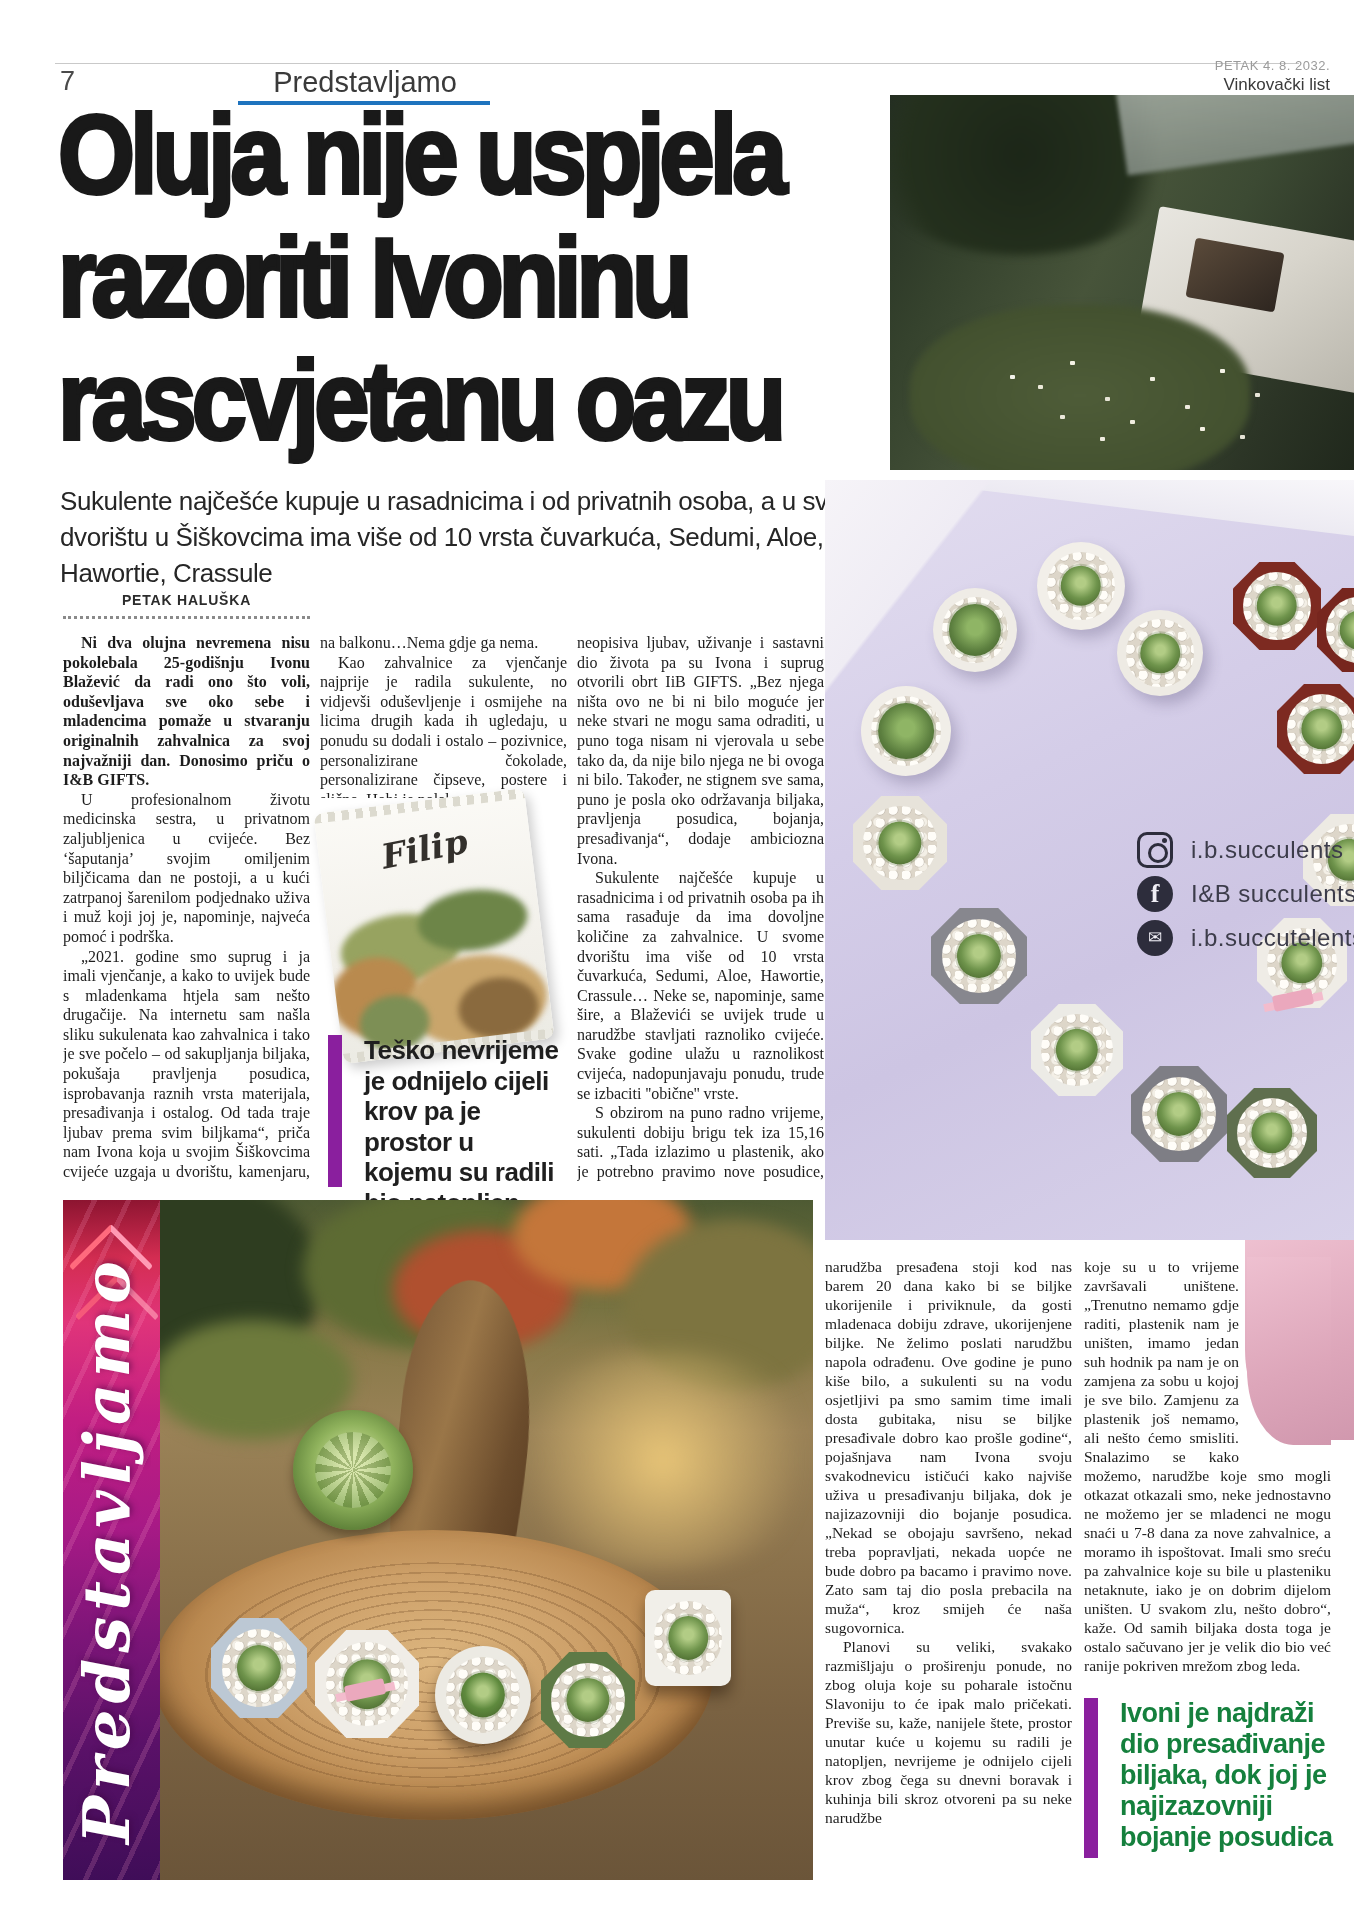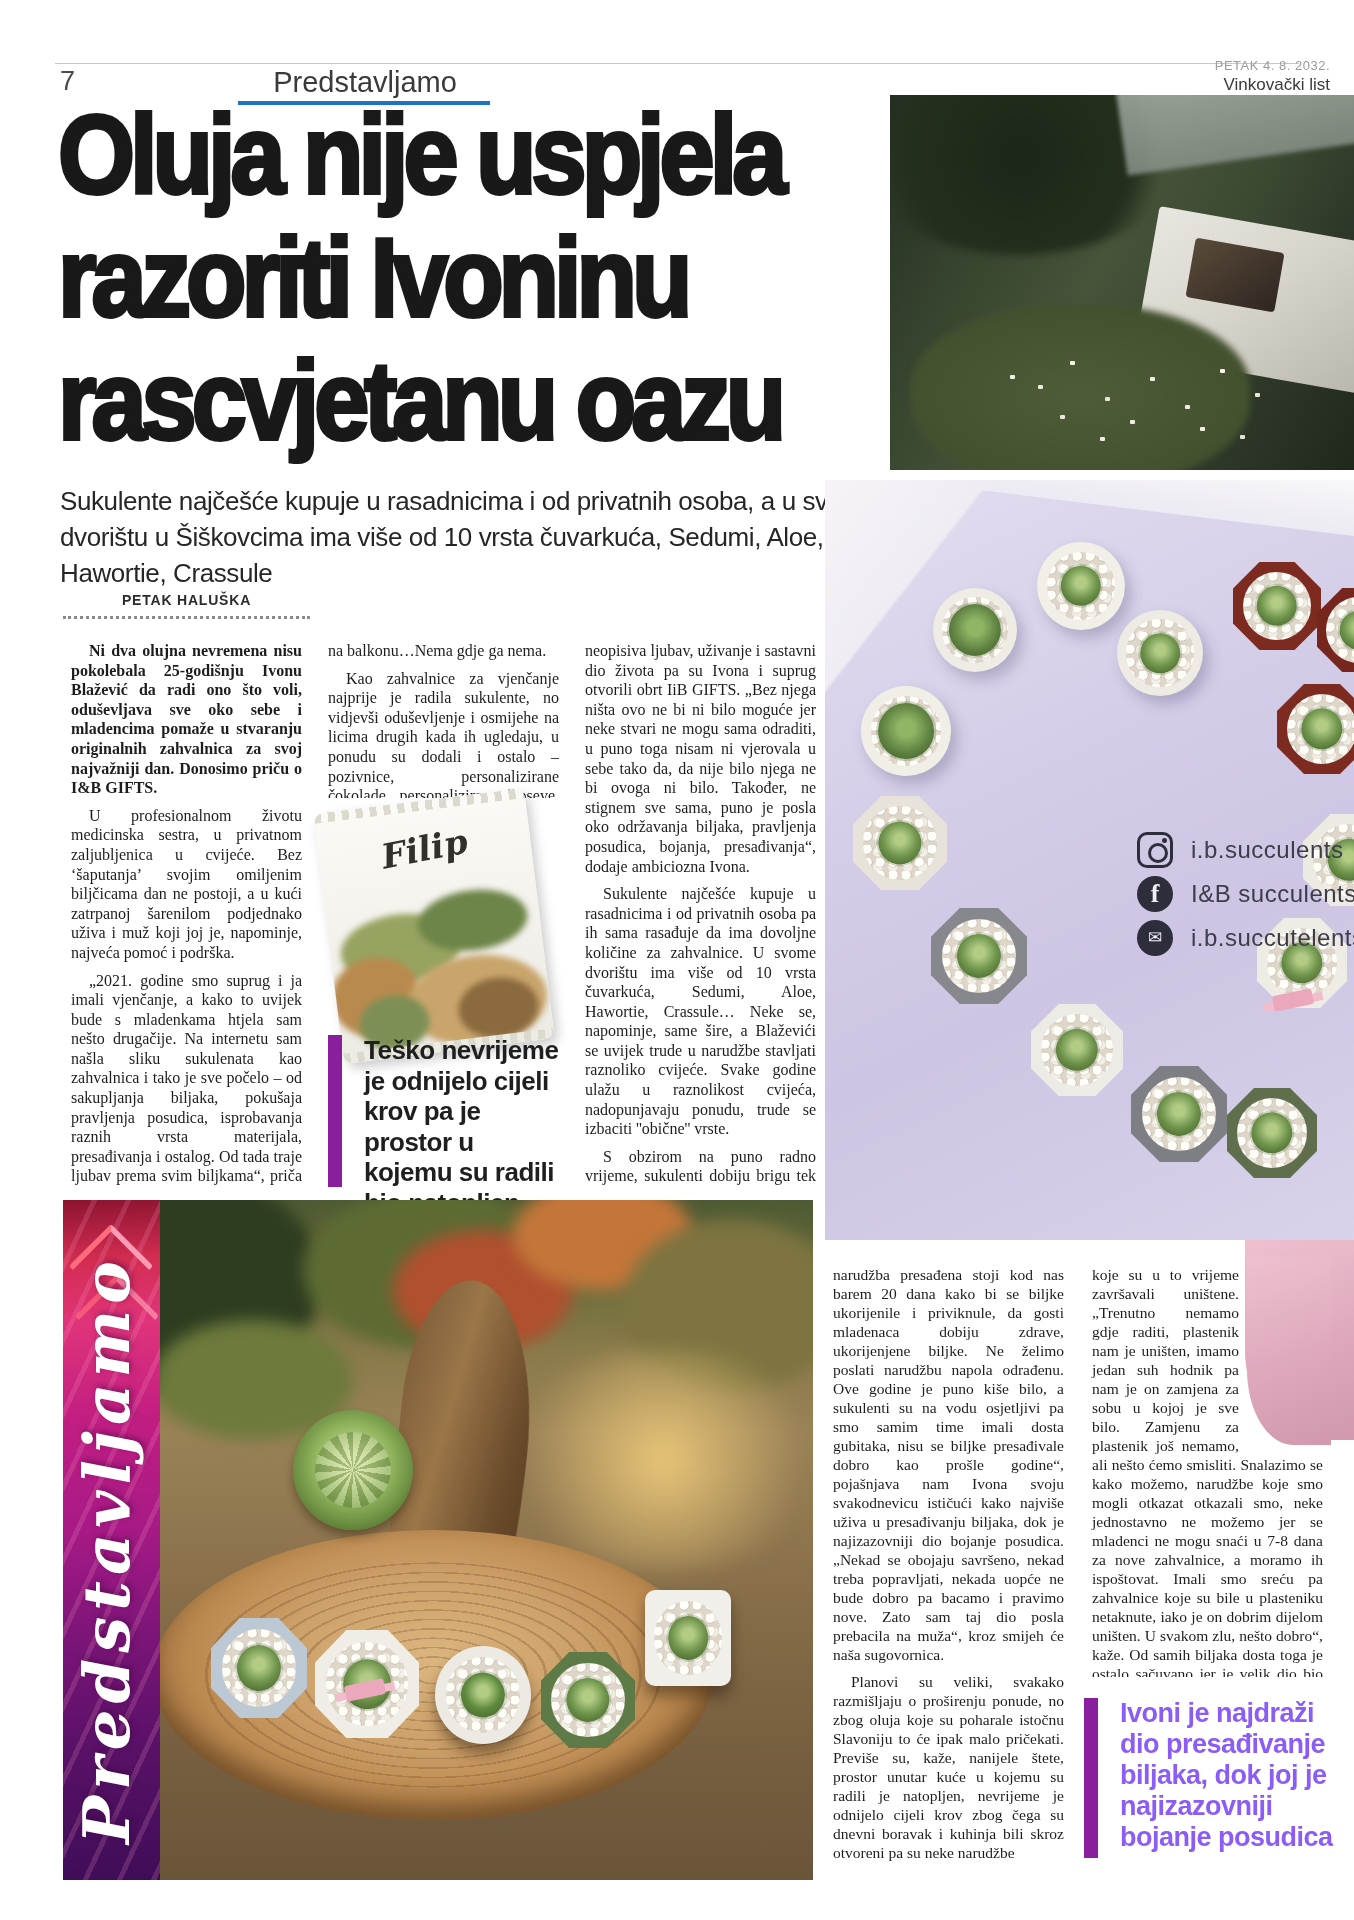--- a/index.html
+++ b/index.html
@@ -84,21 +84,21 @@
       font-weight:bold;font-size:26px;text-align:center;line-height:36px;}
   .em{background:#2d2d3c;border-radius:50%;color:#efeef5;font-size:17px;text-align:center;line-height:36px;}
   .soc-text{font-family:"Liberation Sans",sans-serif;font-size:24px;color:#3c3c4a;letter-spacing:.5px;white-space:nowrap;}
 
   
   #byline{left:63px;top:592px;width:247px;text-align:center;font-family:"Liberation Sans",sans-serif;
           font-size:14px;font-weight:bold;letter-spacing:.8px;color:#2b2b2b;}
   #byline-rule{left:63px;top:616px;width:247px;height:0;border-bottom:3px dotted #8a8a8a;}
 
   .col{font-size:16px;line-height:19.6px;text-align:justify;overflow:hidden;}
-  .col p{margin:8px;}
+  .col p{margin:0;}
   .col p.ind{text-indent:18px;}
   .lead{font-weight:bold;}
   #col1{left:63px;top:633px;width:247px;height:552px;}
   #col2-text{left:320px;top:633px;width:247px;height:165px;}
   #col3{left:577px;top:633px;width:247px;height:552px;}
 
   
   #package{left:328px;top:800px;width:212px;height:252px;transform:rotate(-7deg);
     background:linear-gradient(180deg,#fbfaf6 0%,#f2f0ea 60%,#ecebe4 100%);
     border-radius:10px;box-shadow:4px 6px 12px rgba(0,0,0,.2);overflow:hidden;}
@@ -303,16 +303,16 @@
     <p class="ind">Planovi su veliki, svakako razmišljaju o proširenju ponude, no zbog oluja koje su poharale istočnu Slavoniju to će ipak malo pričekati. Previše su, kaže, nanijele štete, prostor unutar kuće u kojemu su radili je natopljen, nevrijeme je odnijelo cijeli krov zbog čega su dnevni boravak i kuhinja bili skroz otvoreni pa su neke narudžbe</p>
   </div>
 
   <div class="abs col" id="colB">
     <div class="wrap-block"></div>
     <p>koje su u to vrijeme završavali uništene. „Trenutno nemamo gdje raditi, plastenik nam je uništen, imamo jedan suh hodnik pa nam je on zamjena za sobu u kojoj je sve bilo. Zamjenu za plastenik još nemamo, ali nešto ćemo smisliti. Snalazimo se kako možemo, narudžbe koje smo mogli otkazat otkazali smo, neke jednostavno ne možemo jer se mladenci ne mogu snaći u 7-8 dana za nove zahvalnice, a moramo ih ispoštovat. Imali smo sreću pa zahvalnice koje su bile u plasteniku netaknute, iako je on dobrim dijelom uništen. U svakom zlu, nešto dobro“, kaže. Od samih biljaka dosta toga je ostalo sačuvano jer je velik dio bio već ranije pokriven mrežom zbog leda.</p>
   </div>
 
   <div class="abs pull-quote" id="quote2">
     <div class="pq-bar" style="background: rgb(138, 31, 158);"></div>
-    <div class="pq-text" style="color: #8b5cf6;">Ivoni je najdraži dio presađivanje biljaka, dok joj je najizazovniji bojanje posudica</div>
+    <div class="pq-text" style="color: #15803d;">Ivoni je najdraži dio presađivanje biljaka, dok joj je najizazovniji bojanje posudica</div>
   </div>
 
 </div>
 
 </body></html>

